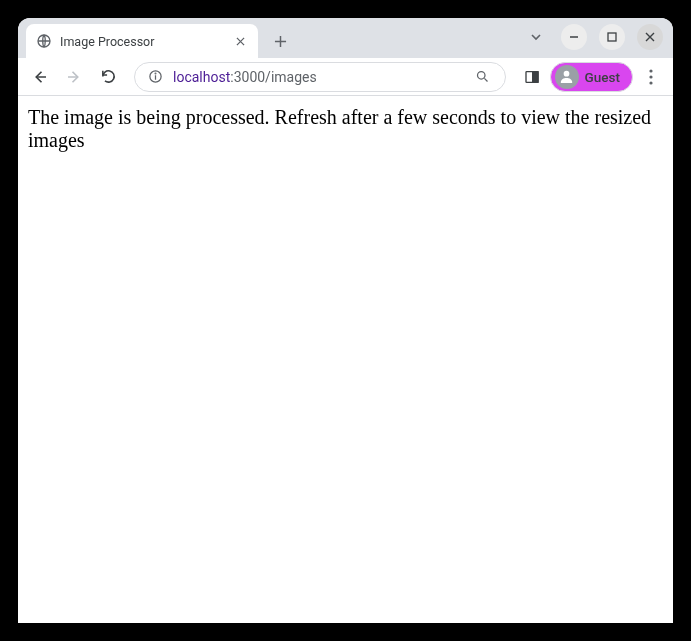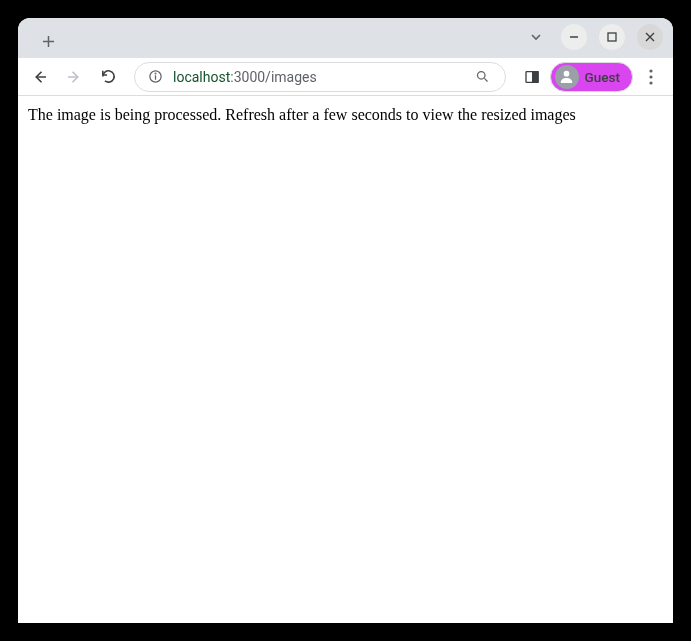--- a/index.html
+++ b/index.html
@@ -137,21 +137,21 @@
       width: 16px;
       height: 16px;
     }
     .url-text {
       flex: 1;
       font-size: 14px;
       color: #5f6368;
       white-space: nowrap;
       overflow: hidden;
     }
-    .url-host { color: #14532d; }
+    .url-host { color: #4c1d95; }
     .toolbar-right {
       display: flex;
       align-items: center;
       gap: 4px;
     }
     .profile-chip {
       display: flex;
       align-items: center;
       gap: 6px;
       background: #d946ef;
@@ -173,31 +173,47 @@
     .profile-label {
       font-size: 13.5px;
       color: #3c4043;
       font-weight: 500;
     }
     .content {
       flex: 1;
       background: #fff;
       padding: 10px 10px;
       font-family: "Times New Roman", Times, serif;
-      font-size: 16px;
+      font-size: 20px;
       color: #000;
     }
     svg { display: block; }
   </style>
 </head>
 <body>
 
 <div class="window">
 
   <div class="tab-strip">
+    <div class="tab">
+      <span class="tab-favicon">
+        <svg width="16" height="16" viewBox="0 0 24 24" fill="none" stroke="#5f6368" stroke-width="2">
+          <circle cx="12" cy="12" r="9"></circle>
+          <path d="M3 12h18"></path>
+          <path d="M12 3c2.5 3 2.5 15 0 18"></path>
+          <path d="M12 3c-2.5 3-2.5 15 0 18"></path>
+        </svg>
+      </span>
+      <span class="tab-title">Image Processor</span>
+      <span class="tab-close">
+        <svg width="9" height="9" viewBox="0 0 10 10" stroke="#5f6368" stroke-width="1.4">
+          <path d="M1 1l8 8M9 1l-8 8"></path>
+        </svg>
+      </span>
+    </div>
     <div class="new-tab">
       <svg width="13" height="13" viewBox="0 0 14 14" stroke="#5f6368" stroke-width="1.6">
         <path d="M7 1v12M1 7h12"></path>
       </svg>
     </div>
 
     <div class="window-controls">
       <div class="wc-btn wc-chevron">
         <svg width="12" height="12" viewBox="0 0 12 12" fill="none" stroke="#5f6368" stroke-width="1.6">
           <path d="M2 4l4 4 4-4"></path>

